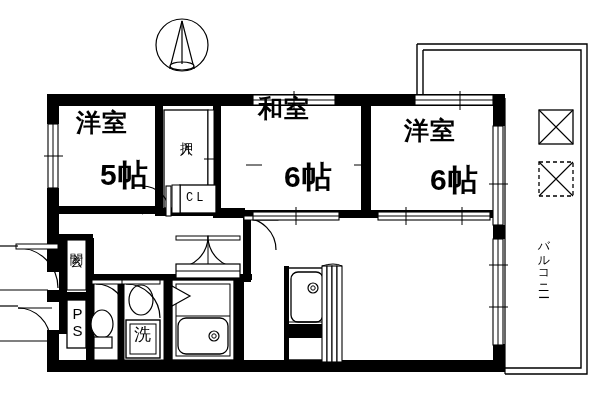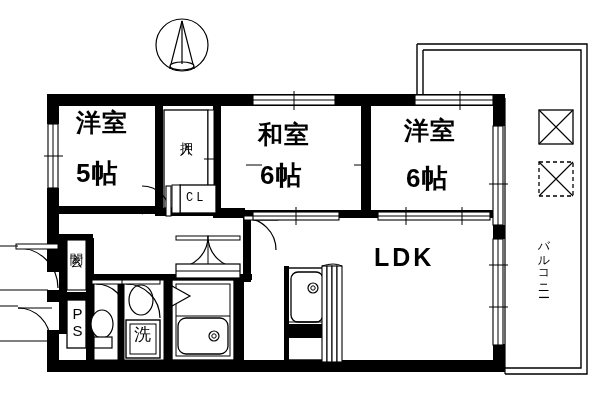--- a/index.html
+++ b/index.html
@@ -9,21 +9,20 @@
   }
   body {
     font-family: "Liberation Sans", "DejaVu Sans", sans-serif;
   }
   #plan {
     position: relative;
     width: 600px;
     height: 400px;
     background: #ffffff;
     overflow: hidden;
-    border-radius: 24px;
   }
   #plan svg {
     position: absolute;
     left: 0;
     top: 0;
   }
   .lbl {
     position: absolute;
     color: #000000;
     font-weight: bold;
@@ -33,22 +32,23 @@
   }
   .lbl-room {
     font-size: 25px;
     letter-spacing: 1px;
   }
   .lbl-ldk {
     font-size: 25px;
     letter-spacing: 3px;
   }
   .lbl-area {
-    font-size: 26px;
+    font-size: 30px;
     letter-spacing: 1px;
+    margin-left: 24px;
   }
   .lbl-sm {
     font-size: 12px;
     font-weight: normal;
     font-family: Liberation Mono, monospace;
   }
   .lbl-vert {
     writing-mode: vertical-rl;
     text-orientation: upright;
     font-size: 13px;
@@ -308,27 +308,26 @@
       <path d="M322 266 Q 334 262 342 266" fill="none" stroke="#000000" stroke-width="1"></path>
     </g>
 
     <rect x="284" y="266" width="5" height="96" fill="#000000"></rect>
 
   </svg>
 
   <div class="lbl lbl-room" style="left:76px; top:110px;">洋室</div>
   <div class="lbl lbl-area" style="left:76px; top:160px;">5帖</div>
 
-  <div class="lbl lbl-room" style="left:258px; top:122px;">和室</div>
+  <div class="lbl lbl-room" style="left:258px; top:96px;">和室</div>
   <div class="lbl lbl-area" style="left:260px; top:162px;">6帖</div>
 
   <div class="lbl lbl-room" style="left:404px; top:118px;">洋室</div>
   <div class="lbl lbl-area" style="left:406px; top:165px;">6帖</div>
 
-  <div class="lbl lbl-ldk" style="left:374px; top:245px;">LDK</div>
 
   <div class="lbl lbl-vert" style="left:180px; top:132px;">押入</div>
 
   <div class="lbl lbl-sm" style="left:186px; top:192px; letter-spacing:3px;">CL</div>
 
   <div class="lbl lbl-vert" style="left:70px; top:243px;">玄関</div>
 
   <div class="lbl lbl-vert" style="left:70px; top:305px; font-size:15px;">PS</div>
 
   <div class="lbl lbl-sm" style="left:134px; top:327px; font-size:17px;">洗</div>

